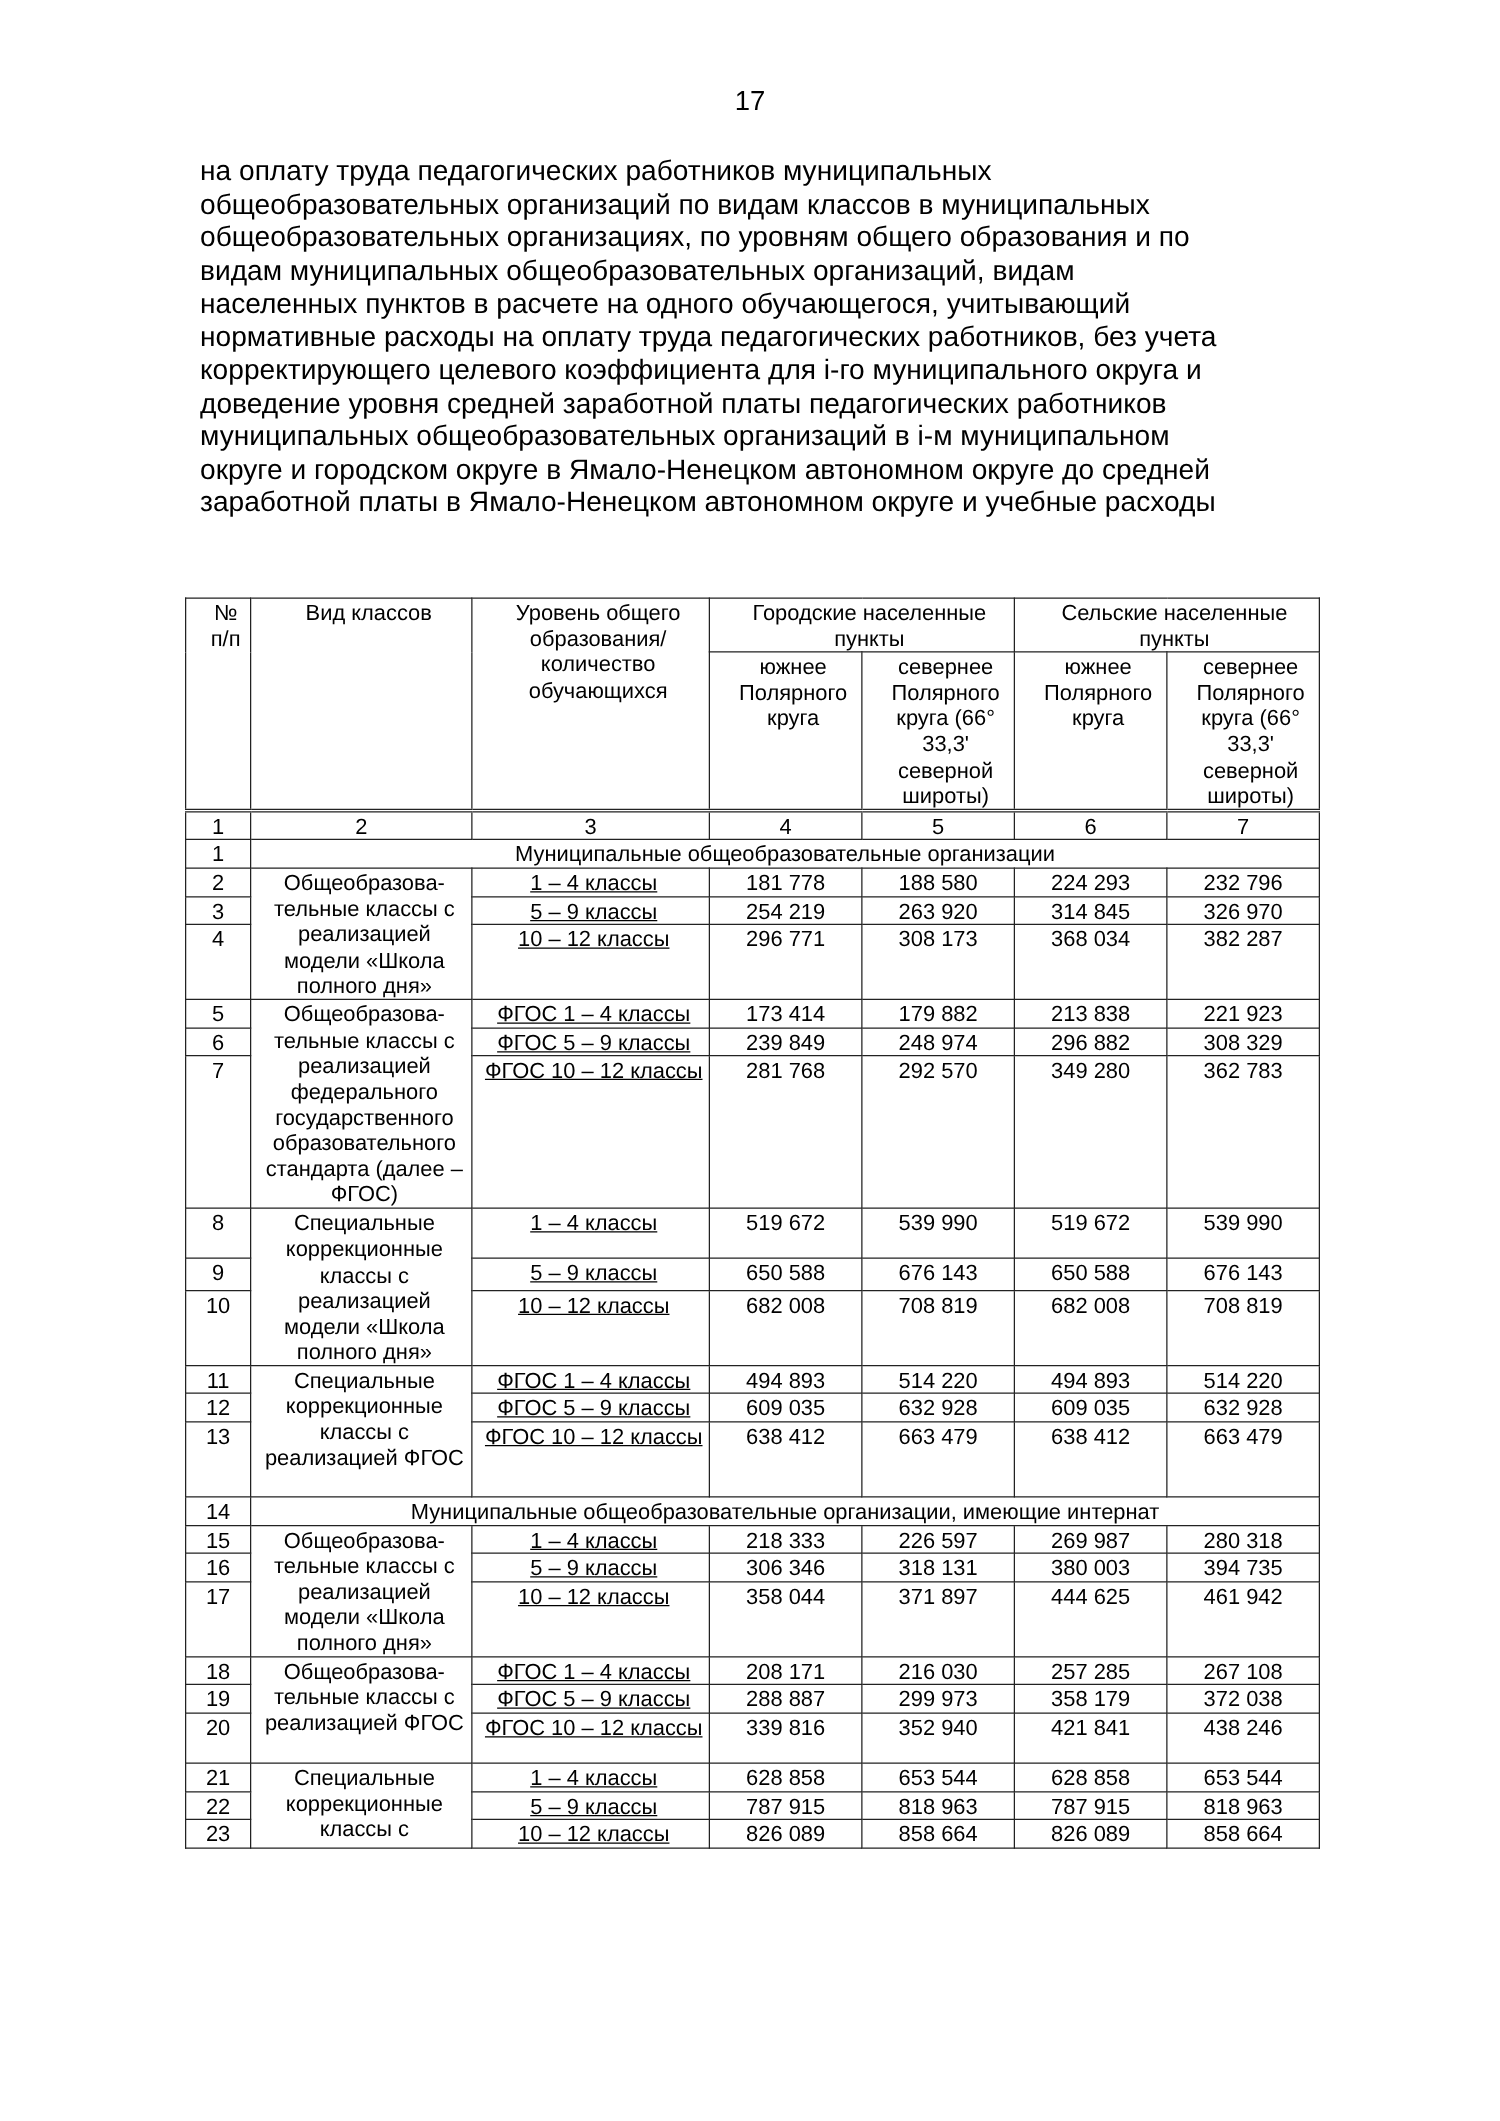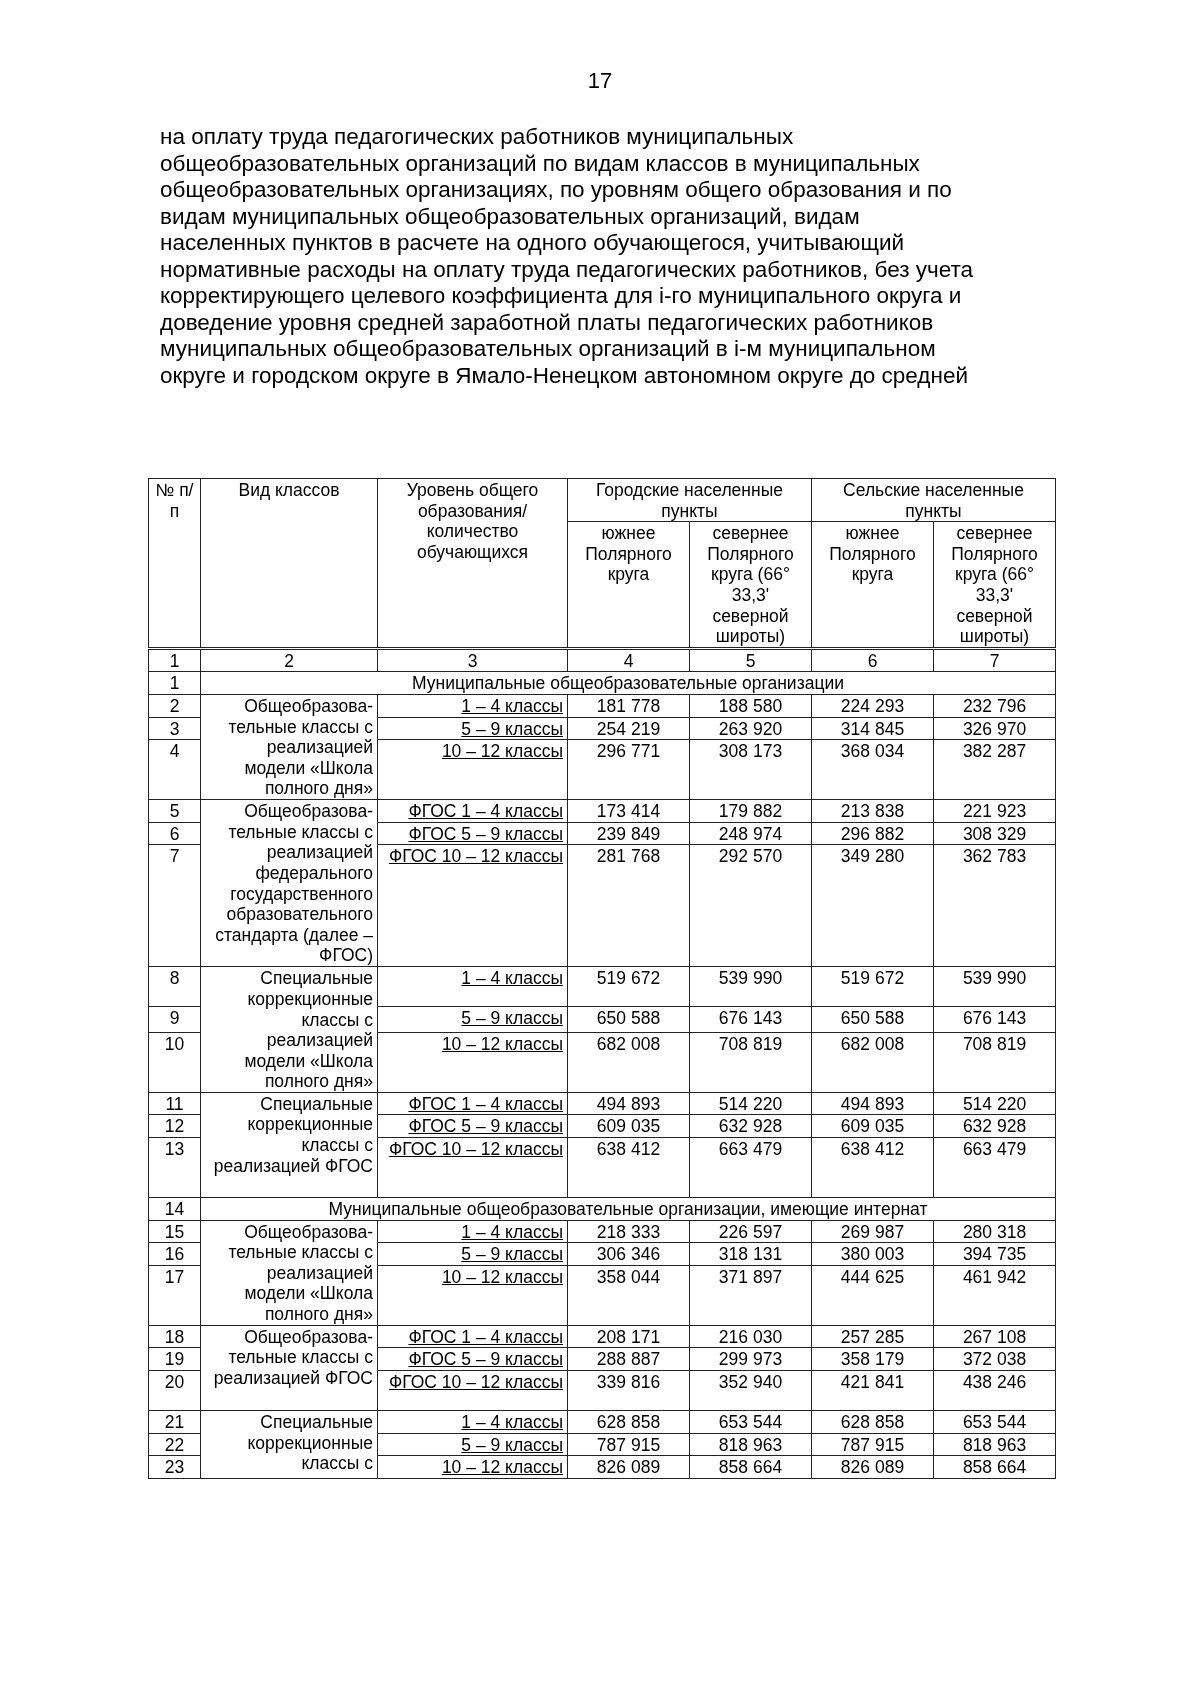--- a/index.html
+++ b/index.html
@@ -7,43 +7,44 @@
            font-family: "Liberation Sans", "DejaVu Sans", sans-serif; color: #000; }
     .page-number { position: absolute; top: 68px; left: 0; width: 1200px; text-align: center;
                    font-size: 22px; line-height: 26px; }
     .heading { position: absolute; top: 124px; left: 160px; width: 880px; text-align: left;
                font-size: 22.5px; line-height: 26.5px; }
     .heading div { white-space: nowrap; }
     table.norms { position: absolute; top: 478px; left: 148px; width: 907px;
                   border-collapse: collapse; table-layout: fixed; font-size: 17.5px; line-height: 20.6px; }
     table.norms td, table.norms th { border: 1.3px solid #222; padding: 1px 4px 0 4px; vertical-align: top;
                                      font-weight: normal; overflow: hidden; }
-    table.norms th { text-align: center; }
+    table.norms th { text-align: center; padding-left: 16px; }
     .c { text-align: center; }
-    .l { text-align: right; }
+    .l { text-align: center; }
     tr.colnums td { border-top: 3px double #222; }
     .kind { padding-left: 9px !important; }
     .lvl { padding-left: 9px !important; text-decoration: underline; }
   </style>
 </head>
 <body>
 
 <div class="page-number">17</div>
 
 <div class="heading">
   <div>на оплату труда педагогических работников муниципальных</div>
   <div>общеобразовательных организаций по видам классов в муниципальных</div>
   <div>общеобразовательных организациях, по уровням общего образования и по</div>
   <div>видам муниципальных общеобразовательных организаций, видам</div>
   <div>населенных пунктов в расчете на одного обучающегося, учитывающий</div>
   <div>нормативные расходы на оплату труда педагогических работников, без учета</div>
   <div>корректирующего целевого коэффициента для i-го муниципального округа и</div>
   <div>доведение уровня средней заработной платы педагогических работников</div>
   <div>муниципальных общеобразовательных организаций в i-м муниципальном</div>
   <div>округе и городском округе в Ямало-Ненецком автономном округе до средней</div>
+  <div>заработной платы в Ямало-Ненецком автономном округе и учебные расходы</div>
 </div>
 
 <table class="norms">
   <colgroup>
     <col style="width:52px">
       <col style="width:177px">
       <col style="width:190px">
     <col style="width:122px">
       <col style="width:122px">
       <col style="width:122px">

